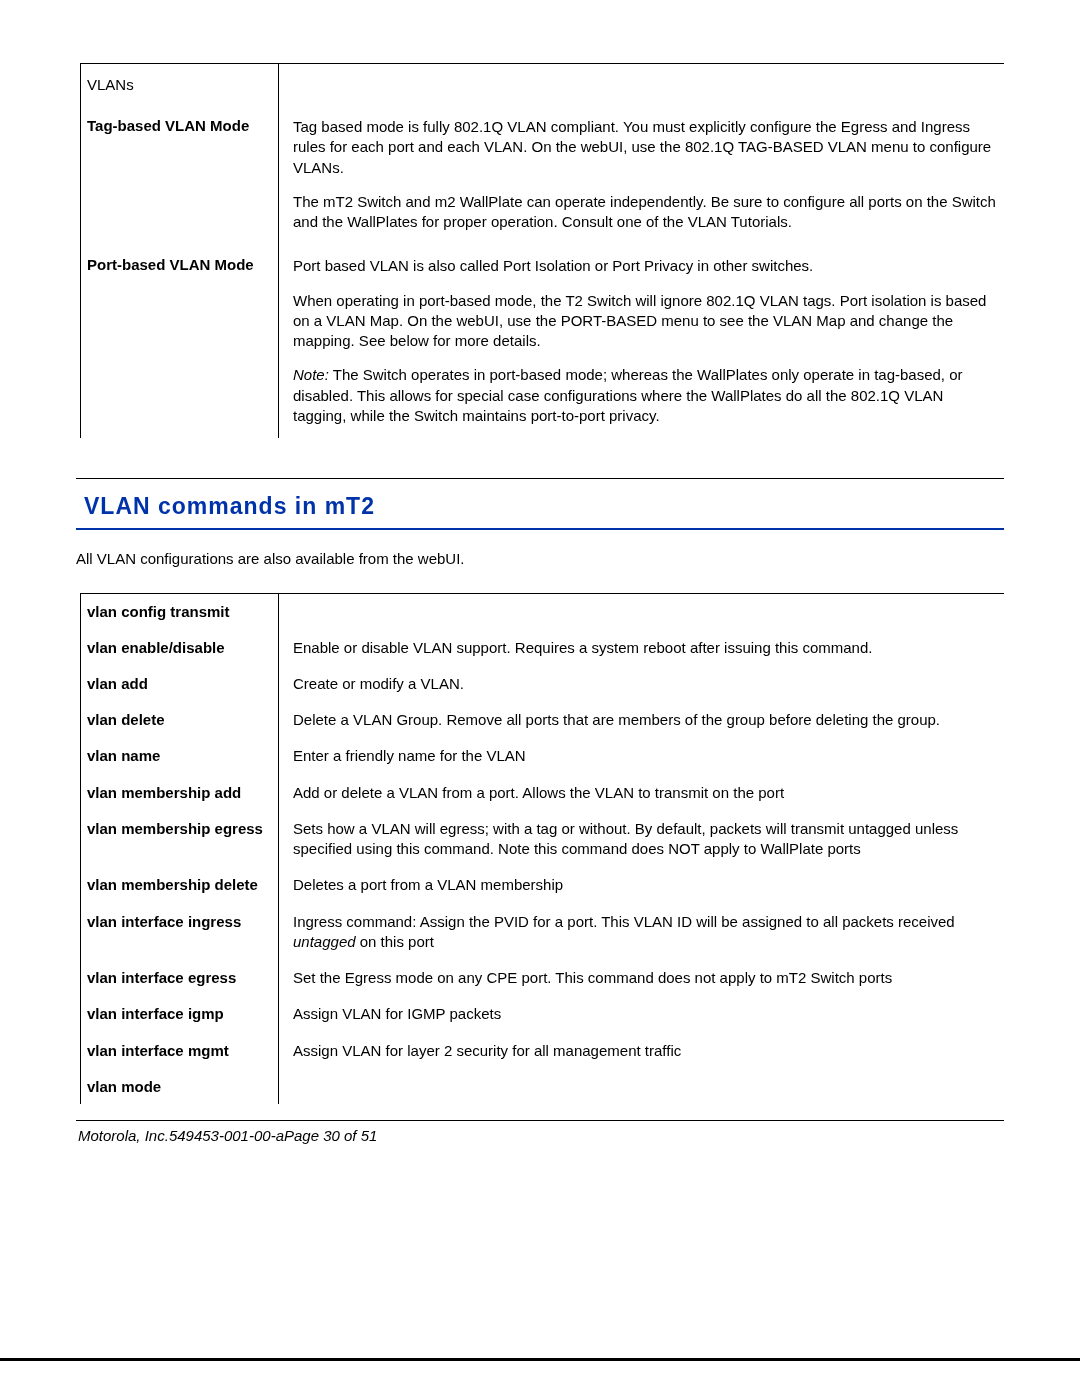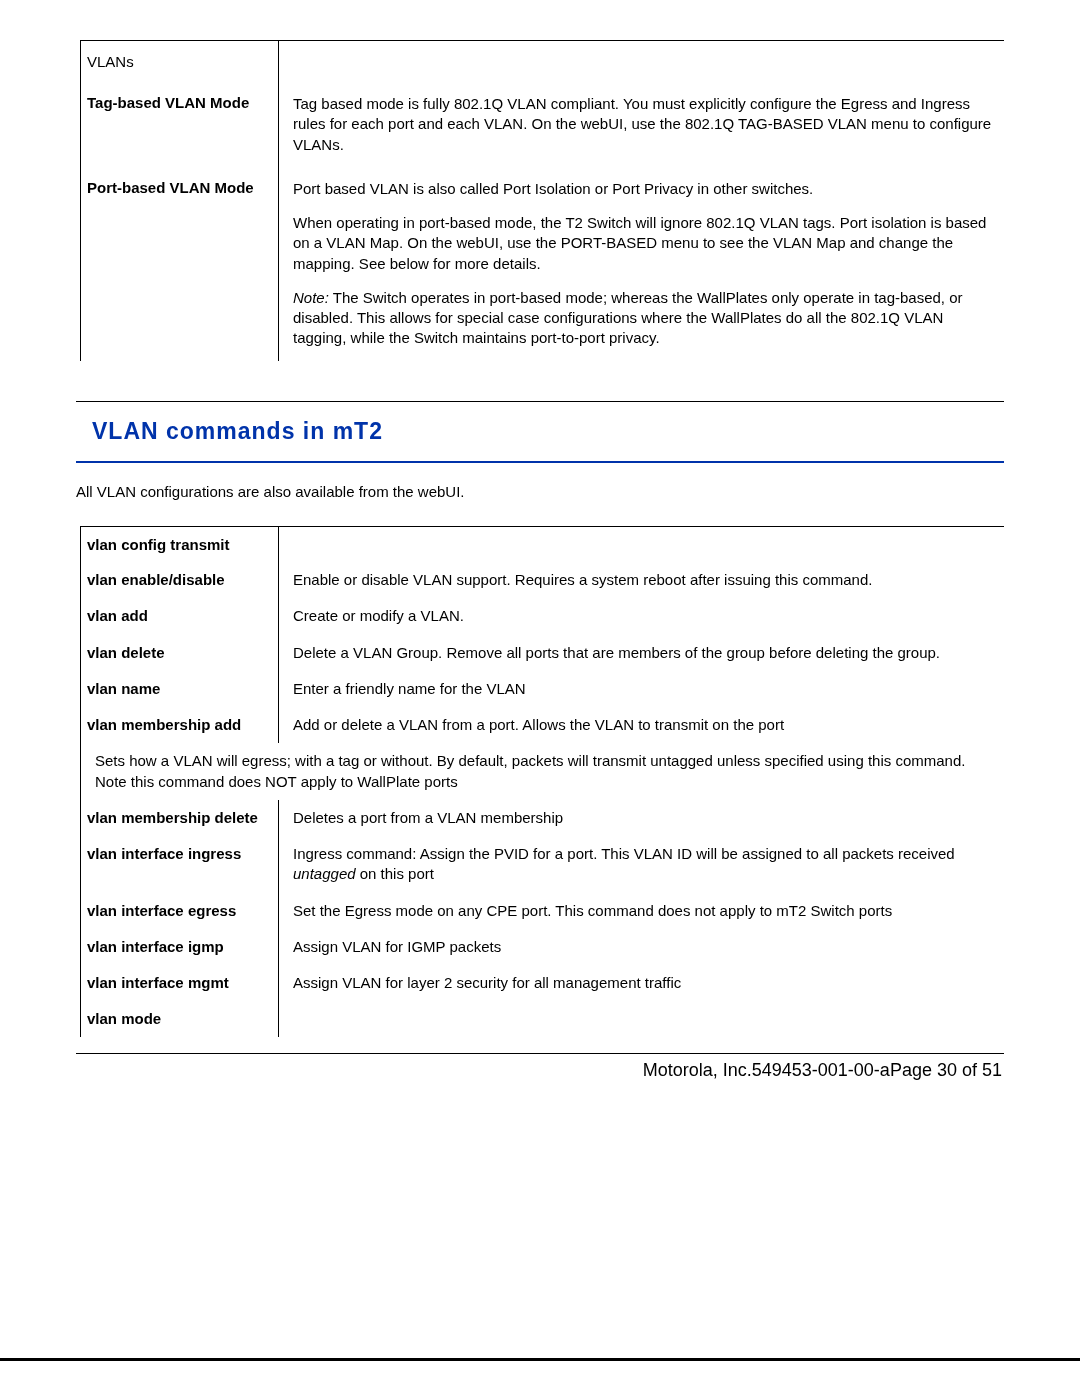--- a/index.html
+++ b/index.html
@@ -15,20 +15,21 @@
     height: 1397px;
     position: relative;
     box-sizing: border-box;
     padding: 40px 76px 0 76px;
   }
   .def-table {
     border-left: 1px solid #000;
     border-top: 1px solid #000;
     margin-bottom: 40px;
     margin-left: 4px;
+    margin-top: 23px;
   }
   .def-row {
     display: flex;
   }
   .def-term {
     width: 198px;
     flex-shrink: 0;
     padding: 12px 6px 12px 6px;
     font-weight: bold;
     border-right: 1px solid #000;
@@ -58,21 +59,21 @@
   .hr-blue {
     border: 0;
     border-top: 2px solid #0033aa;
     margin: 2px 0 20px 0;
   }
   .h2-blue {
     color: #0033aa;
     letter-spacing: 1px;
     font-size: 23px;
     font-weight: bold;
-    margin: 16px;
+    margin: 8px;
     font-family: Arial, sans-serif;
   }
   .intro {
     margin: 6px 0 26px 0;
   }
   .cmd-table {
     border-left: 1px solid #000;
     border-top: 1px solid #000;
     margin-left: 4px;
   }
@@ -95,23 +96,24 @@
     box-sizing: border-box;
   }
   .ital { font-style: italic; margin-top: 28px; }
   .footer-line {
     border: 0;
     border-top: 1px solid #000;
     margin: 16px 0 6px 0;
   }
   .footer {
     display: flex;
-    justify-content: flex-end;
-    font-size: 18px;
+    justify-content: flex-start;
+    font-size: 15px;
     padding: 0 2px;
+    font-style: italic;
   }
   .bottom-rule {
     position: absolute;
     left: 0;
     right: 0;
     bottom: 36px;
     border-top: 3px solid #000;
   }
 </style>
 </head>
@@ -122,20 +124,21 @@
   <div class="def-table">
     <div class="def-row">
       <div class="def-term" style="font-weight:normal;">VLANs</div>
       <div class="def-desc"></div>
     </div>
 
     <div class="def-row">
       <div class="def-term">Tag-based VLAN Mode</div>
       <div class="def-desc">
         <p>Tag based mode is fully 802.1Q VLAN compliant.  You must explicitly configure the Egress and Ingress rules for each port and each VLAN.  On the webUI, use the 802.1Q TAG-BASED VLAN menu to configure VLANs.</p>
+        <p>The mT2 Switch and m2 WallPlate can operate independently.  Be sure to configure all ports on the Switch and the WallPlates for proper operation.  Consult one of the VLAN Tutorials.</p>
       </div>
     </div>
 
     <div class="def-row">
       <div class="def-term">Port-based VLAN Mode</div>
       <div class="def-desc">
         <p>Port based VLAN is also called Port Isolation or Port Privacy in other switches.</p>
         <p>When operating in port-based mode, the T2 Switch will ignore 802.1Q VLAN tags.  Port isolation is based on a VLAN Map.  On the webUI, use the PORT-BASED menu to see the VLAN Map and change the mapping.  See below for more details.</p>
         <p>
           <span class="note-label">Note:</span><span>  The Switch operates in port-based mode; whereas the WallPlates only operate in tag-based, or disabled.  This allows for special case configurations where the WallPlates do all the 802.1Q VLAN tagging, while the Switch maintains port-to-port privacy.</span>
@@ -169,20 +172,21 @@
     </div>
     <div class="cmd-row">
       <div class="cmd-term">vlan name</div>
       <div class="cmd-desc">Enter a friendly name for the VLAN</div>
     </div>
     <div class="cmd-row">
       <div class="cmd-term">vlan membership add</div>
       <div class="cmd-desc">Add or delete a VLAN from a port.  Allows the VLAN to transmit on the port</div>
     </div>
     <div class="cmd-row">
+      <div class="cmd-term">vlan membership egress</div>
       <div class="cmd-desc">Sets how a VLAN will egress; with a tag or without.  By default, packets will transmit untagged unless specified using this command.  Note this command does NOT apply to WallPlate ports</div>
     </div>
     <div class="cmd-row">
       <div class="cmd-term">vlan membership delete</div>
       <div class="cmd-desc">Deletes a port from a VLAN membership</div>
     </div>
     <div class="cmd-row">
       <div class="cmd-term">vlan interface ingress</div>
       <div class="cmd-desc">
         <span>Ingress command:  Assign the PVID for a port.  This VLAN ID will be assigned to all packets received </span><span class="ital">untagged</span><span> on this port</span>

